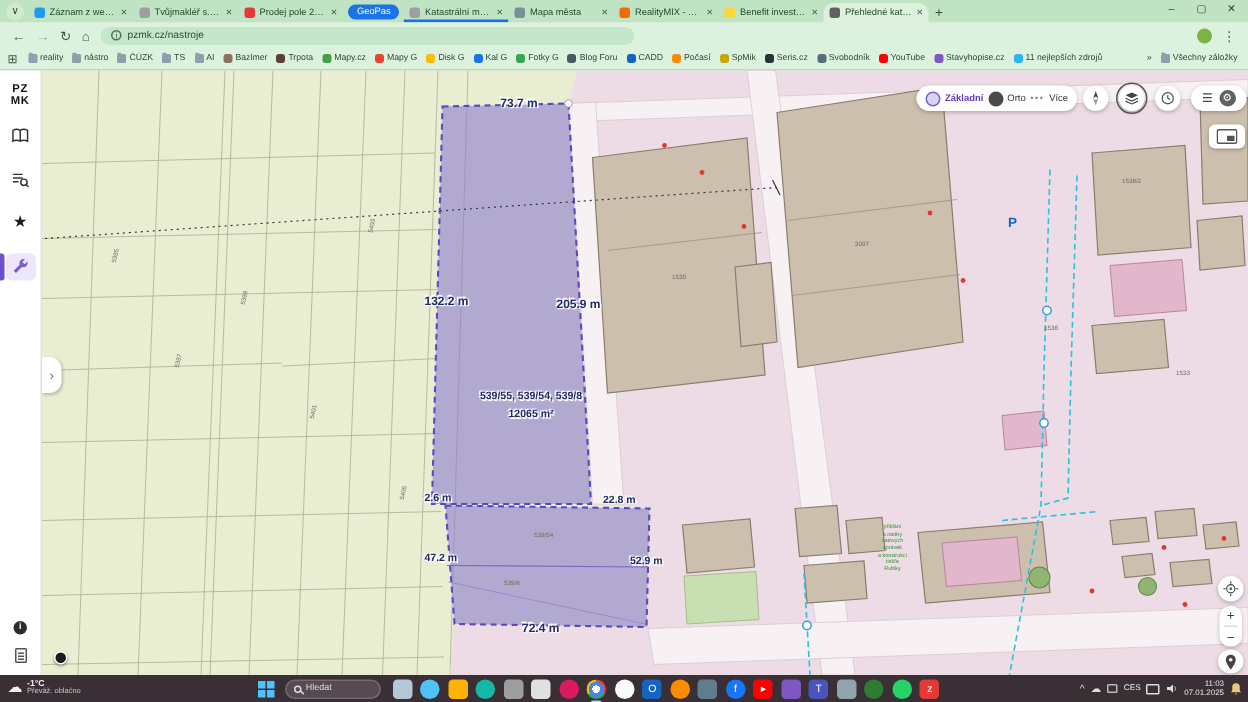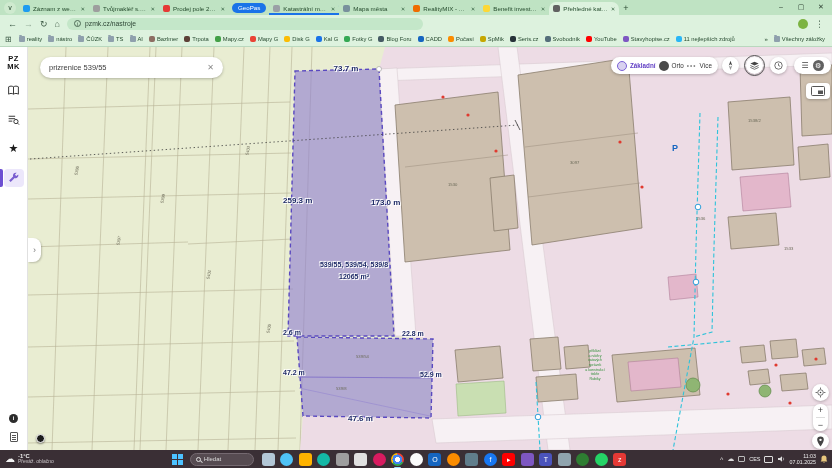--- a/index.html
+++ b/index.html
@@ -430,47 +430,43 @@
       <span class="plabel" style="left: 264px; top: 326px; transform: rotate(-78deg);">5405</span>
       <span class="plabel" style="left: 448px; top: 182px;">1530</span>
       <span class="plabel" style="left: 570px; top: 160px;">3097</span>
       <span class="plabel" style="left: 696px; top: 216px;">1536</span>
       <span class="plabel" style="left: 784px; top: 246px;">1533</span>
       <span class="plabel" style="left: 748px; top: 118px;">1538/2</span>
       <span class="plabel" style="left: 356px; top: 354px;">539/54</span>
       <span class="plabel" style="left: 336px; top: 386px;">539/8</span>
     </div>
   <span class="m m-top">73.7 m</span>
-  <span class="m m-left">259.3 m</span>
-  <span class="m m-right">173.0 m</span>
+  <span class="m m-left">132.2 m</span>
+  <span class="m m-right">205.9 m</span>
   <span class="m small m-parcels">539/55, 539/54, 539/8</span>
   <span class="m small m-area">12065 m²</span>
   <span class="m small m-jog">2.6 m</span>
   <span class="m small m-notch">22.8 m</span>
   <span class="m small m-ll">47.2 m</span>
   <span class="m small m-lr">52.9 m</span>
-  <span class="m m-bottom">47.6 m</span>
+  <span class="m m-bottom">72.4 m</span>
   <div id="green-note">
       <div>přiklání</div>
       <div>a nátěry</div>
       <div>vatových</div>
       <div>správek</div>
       <div>a konstrukcí</div>
       <div>tiskře</div>
       <div>Rubiky</div>
     </div>
   <span class="p-parking">P</span>
 
   <div class="expander">›</div>
   <div class="marker-dot"></div>
 
-  <div class="searchpill">
-    <span class="searchval">prizrenice 539/55</span>
-    <span class="sclear">✕</span>
-  </div>
 
   <div class="basemap-pill">
     <span class="thumb basic"></span>
     <span class="bm-basic">Základní</span>
     <span class="thumb ortho"></span>
     <span>Orto</span>
     <span class="bm-dots">•••</span>
     <span>Více</span>
   </div>
   <div class="cbtn" style="left:722px;">

